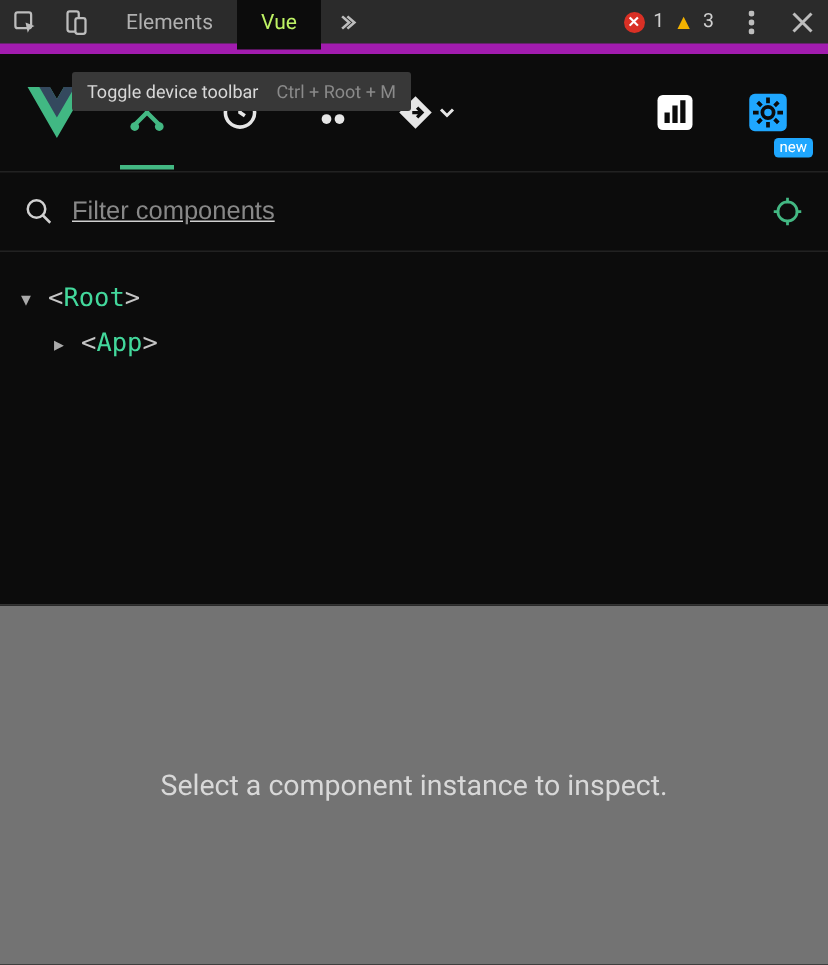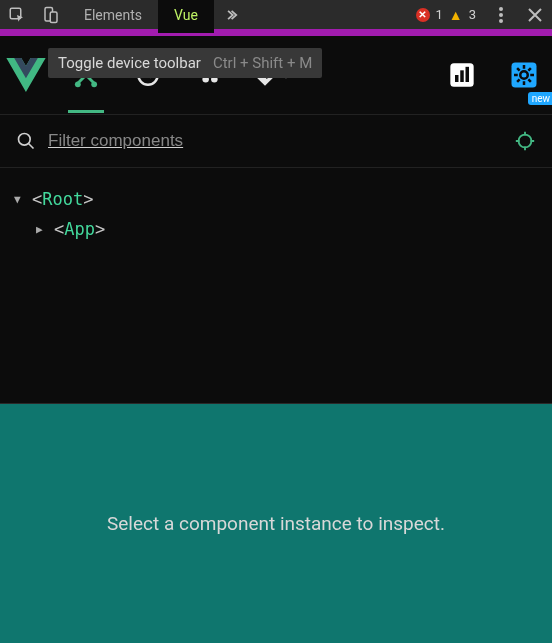--- a/index.html
+++ b/index.html
@@ -57,35 +57,35 @@
 }
 .warn-tri { color: #f2b200; font-size: 14px; }
 
 
 .tooltip {
   position: absolute;
   top: 48px;
   left: 48px;
   background: #383838;
   color: #d8d8d8;
-  font-size: 15px;
+  font-size: 12px;
   padding: 6px 10px;
   border-radius: 2px;
   display: flex;
   gap: 12px;
   z-index: 50;
 }
 .tooltip .shortcut { color: #8a8a8a; }
 
 
 .vue-bar {
   height: 78px;
   display: flex;
   align-items: center;
-  padding: 0 6px;
+  padding: 0 18px;
   gap: 18px;
 }
 .vue-logo { width: 40px; height: 34px; }
 .vbar-sep { flex: 1; }
 .vbar-icon {
   width: 44px; height: 44px;
   display: flex; align-items: center; justify-content: center;
   position: relative;
 }
 .vbar-icon.active::after {
@@ -145,21 +145,21 @@
 .caret { width: 18px; color: #aaa; font-size: 11px; }
 .brkt { color: #c6c6c6; }
 .comp { color: #43d89c; }
 .indent1 { padding-left: 22px; }
 
 
 .details {
   position: absolute;
   left: 0; right: 0; bottom: 0;
   height: 240px;
-  background: #0f766e;
+  background: #737373;
   border-top: 1px solid #2a2a2a;
   display: flex;
   align-items: center;
   justify-content: center;
   color: #d8d8d8;
   font-size: 19px;
 }
 
 svg { display: block; }
 </style>
@@ -207,21 +207,21 @@
   </div>
   <div class="dt-icon-btn">
     <svg width="14" height="14" viewBox="0 0 14 14" stroke="#bdbdbd" stroke-width="2">
         <path d="M1 1 L13 13 M13 1 L1 13"></path>
       </svg>
   </div>
 </div>
 
 <div class="tooltip">
   <span>Toggle device toolbar</span>
-  <span class="shortcut">Ctrl + Shift + M</span>
+  <span class="shortcut">Ctrl + Root + M</span>
 </div>
 
 <div class="vue-bar">
   <div>
     <svg class="vue-logo" viewBox="0 0 261 226">
       <path d="M161 0 L130 53 L99 0 L0 0 L130 226 L261 0 Z" fill="#41b883"></path>
       <path d="M161 0 L130 53 L99 0 L52 0 L130 135 L209 0 Z" fill="#34495e"></path>
     </svg>
   </div>
   <div class="vbar-icon active">

